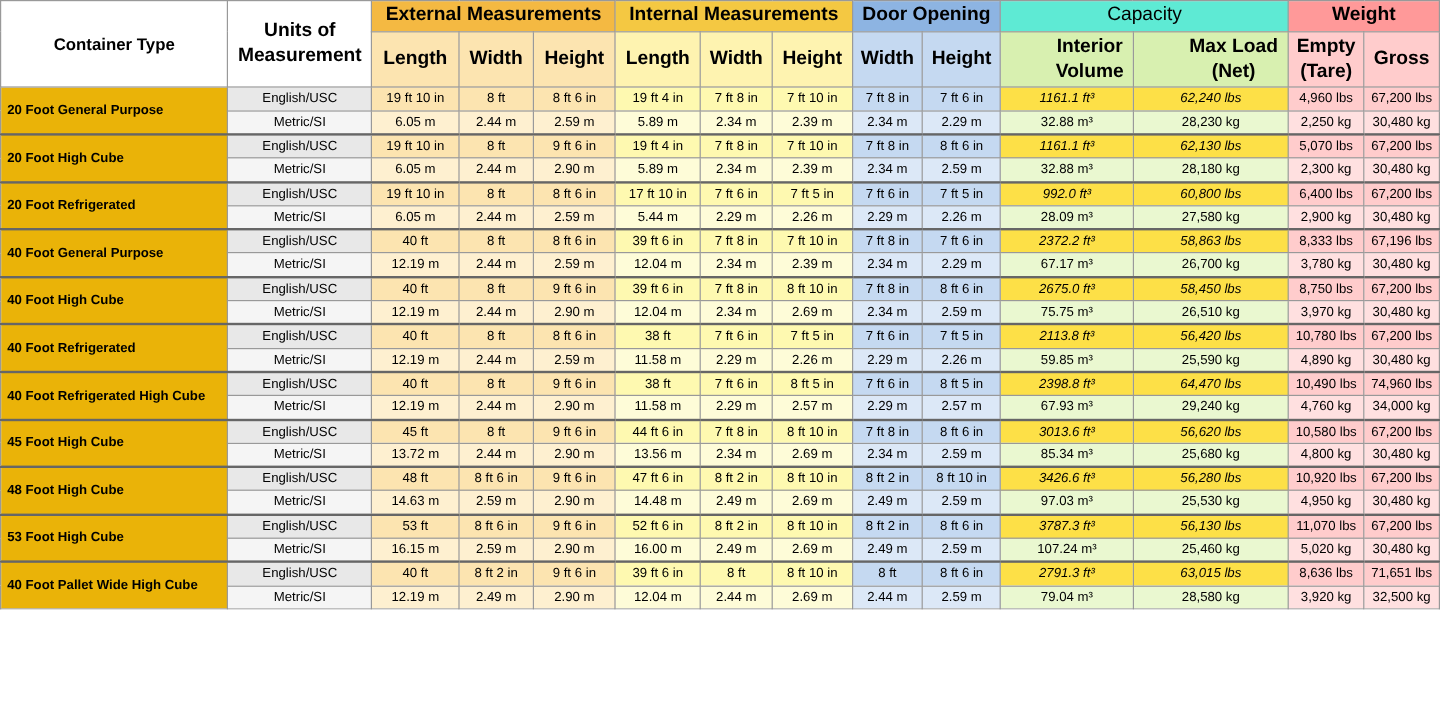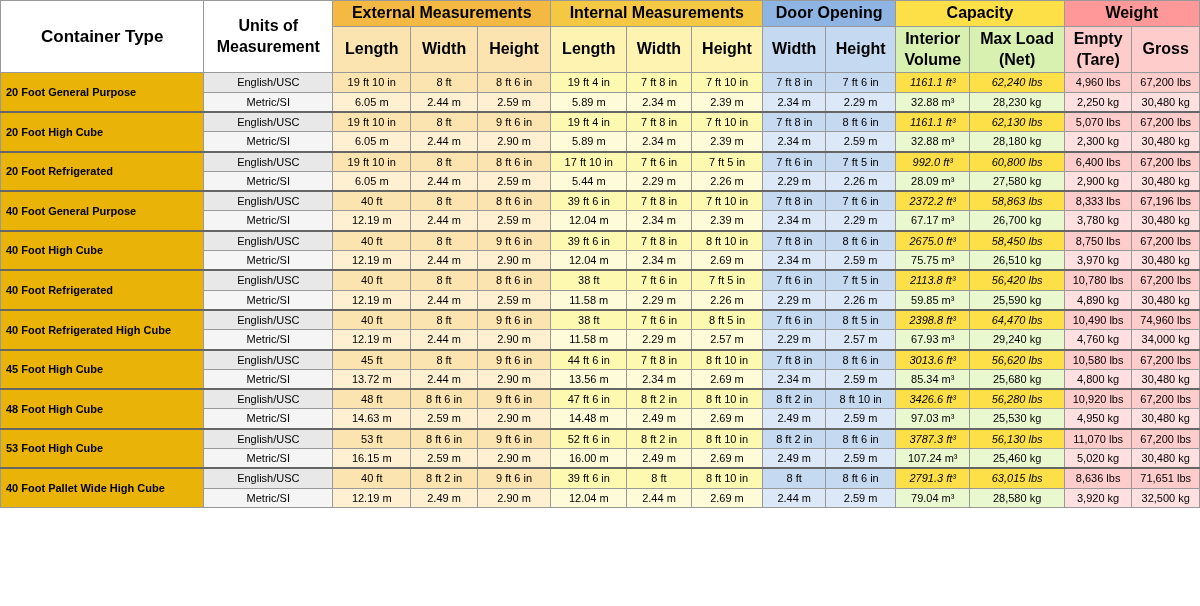--- a/index.html
+++ b/index.html
@@ -6,27 +6,27 @@
     body { font-family: Arial, sans-serif; font-size: 11px; background: #fff; }
     table { border-collapse: collapse; width: 1200px; }
     th, td { border: 1px solid #999; text-align: center; padding: 2px 3px; line-height: 1.3; }
     
     
     .th-container-type { background: #fff; font-weight: bold; }
     .th-units { background: #fff; font-weight: bold; }
     .th-external { background: #f4b942; font-weight: bold; }
     .th-internal { background: #f4c842; font-weight: bold; }
     .th-door { background: #8db4e2; font-weight: bold; }
-    .th-capacity { background: #fde047; font-weight: bold; text-align: center; }
+    .th-capacity { background: #5eead4; font-weight: normal; text-align: center; }
     .th-weight { background: #ff9999; font-weight: bold; }
     
     .th-ext-sub { background: #fce4b0; font-weight: bold; }
     .th-int-sub { background: #fef3b0; font-weight: bold; }
     .th-door-sub { background: #c5d9f1; font-weight: bold; }
-    .th-cap-sub { background: #d8f0b0; font-weight: bold; }
+    .th-cap-sub { background: #d8f0b0; font-weight: bold; padding-left: 41px; }
     .th-wt-sub { background: #ffcccc; font-weight: bold; }
     
     
     .td-type { background: #eab308; font-weight: bold; text-align: left; padding-left: 5px; }
     .td-units-eng { background: #e8e8e8; }
     .td-units-met { background: #f5f5f5; }
     
     
     .td-ext-eng { background: #fce4b0; }
     .td-ext-met { background: #fef0d0; }
@@ -50,21 +50,21 @@
     .row-border-top td { border-top: 2px solid #666; }
     
     .header-row th { font-size: 16px; }
   </style>
 </head>
 <body>
 
 <table id="main-table">
   <thead>
     <tr class="header-row">
-      <th rowspan="2" class="th-container-type" style="vertical-align:middle; font-size:17px;">Container Type</th>
+      <th rowspan="2" class="th-container-type" style="vertical-align:middle; font-size:14px;">Container Type</th>
       <th rowspan="2" class="th-units" style="vertical-align:middle; font-size:16px; white-space:pre-line;">Units of
 Measurement</th>
       <th colspan="3" class="th-external">External Measurements</th>
       <th colspan="3" class="th-internal">Internal Measurements</th>
       <th colspan="2" class="th-door">Door Opening</th>
       <th colspan="2" class="th-capacity">Capacity</th>
       <th colspan="2" class="th-weight">Weight</th>
     </tr>
     <tr class="header-row">
       <th class="th-ext-sub">Length</th>

